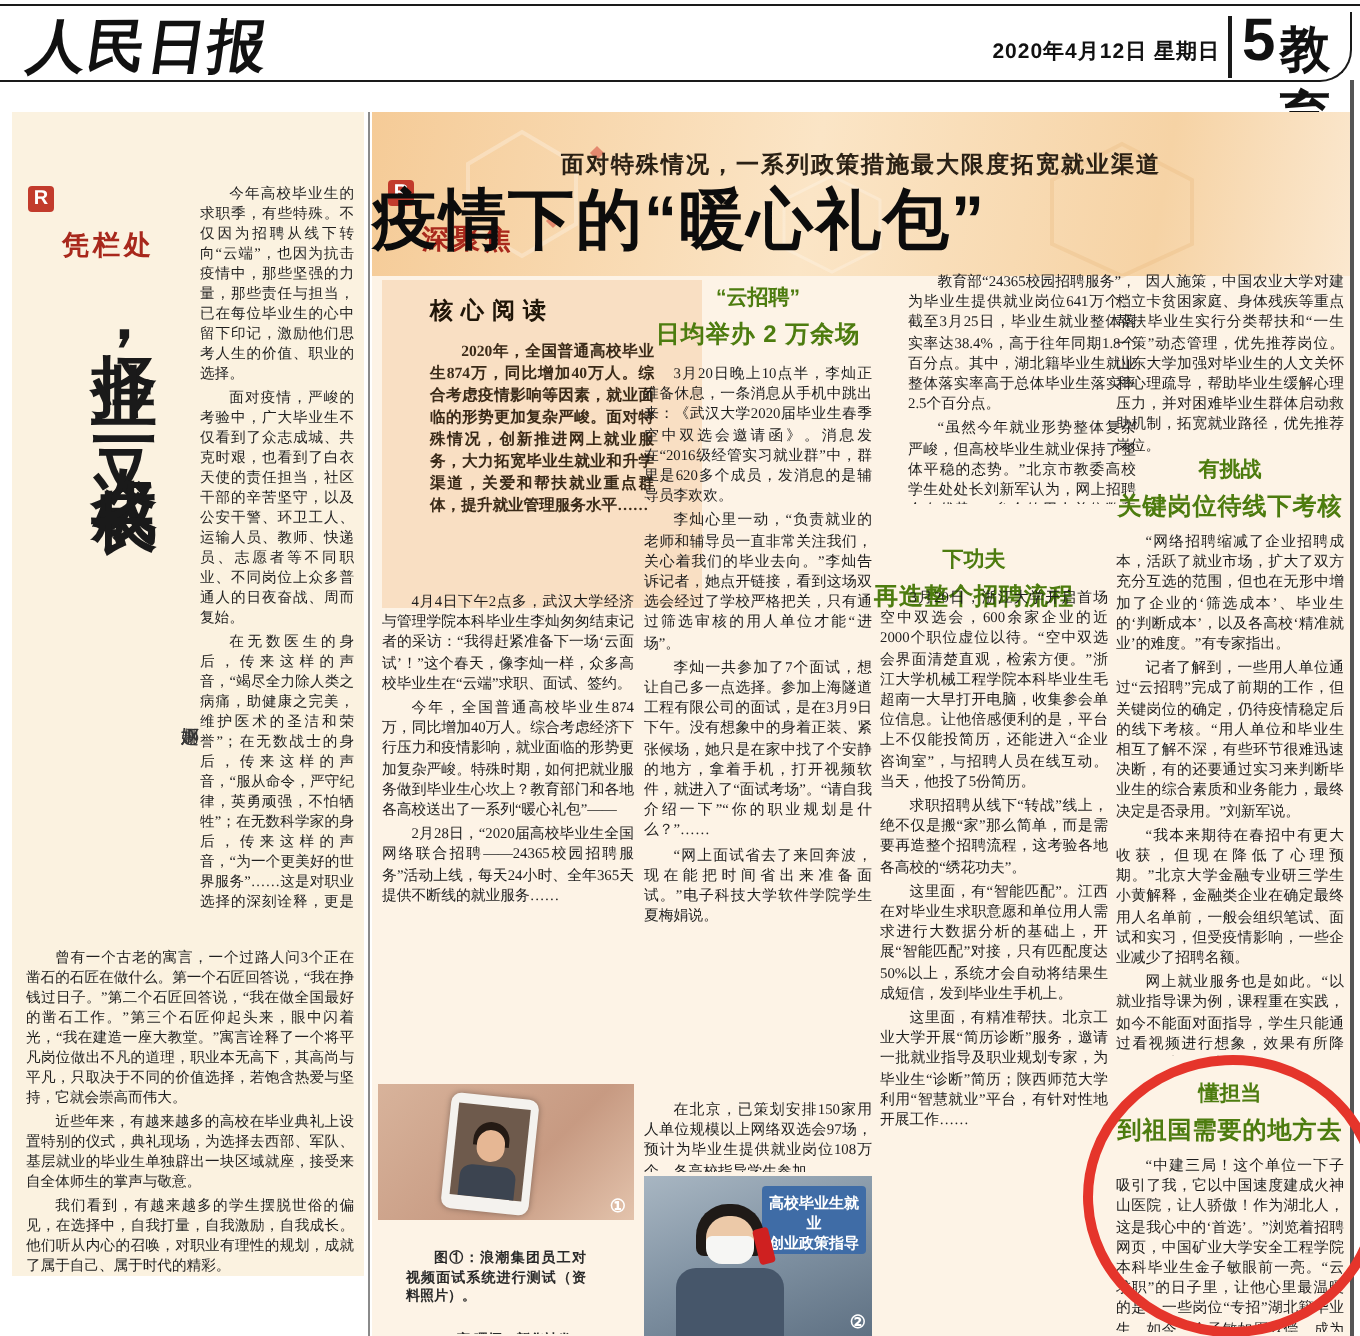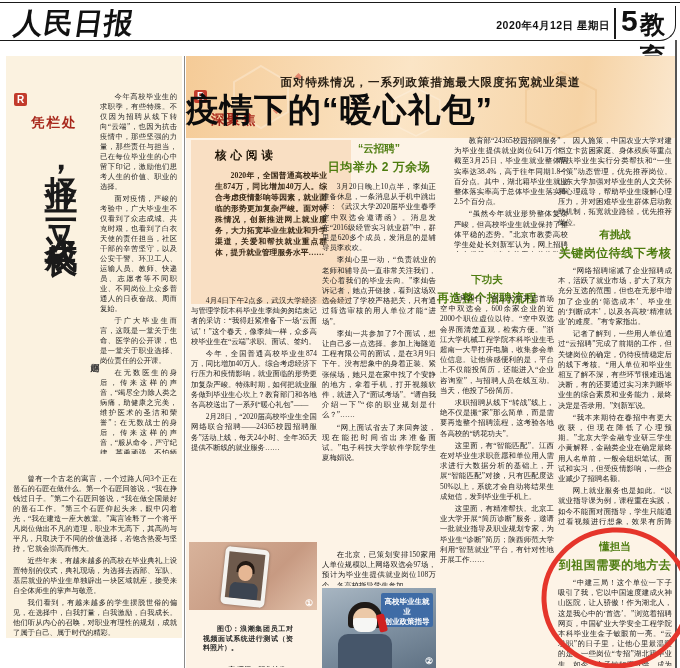--- a/index.html
+++ b/index.html
@@ -112,21 +112,20 @@
     <span class="sec-icon">R</span>
     <span class="sec-label">凭栏处</span>
   </div>
 
   <div class="v-title">择业，又一次成长</div>
   <div class="v-author">赵婀娜</div>
 
   <div class="left-narrow news-text">
     <p>今年高校毕业生的求职季，有些特殊。不仅因为招聘从线下转向“云端”，也因为抗击疫情中，那些坚强的力量，那些责任与担当，已在每位毕业生的心中留下印记，激励他们思考人生的价值、职业的选择。</p>
     <p>面对疫情，严峻的考验中，广大毕业生不仅看到了众志成城、共克时艰，也看到了白衣天使的责任担当，社区干部的辛苦坚守，以及公安干警、环卫工人、运输人员、教师、快递员、志愿者等不同职业、不同岗位上众多普通人的日夜奋战、周而复始。</p>
-    <p>于广大毕业生而言，这既是一堂关于生命、医学的公开课，也是一堂关于职业选择、岗位责任的公开课。</p>
     <p>在无数医生的身后，传来这样的声音，“竭尽全力除人类之病痛，助健康之完美，维护医术的圣洁和荣誉”；在无数战士的身后，传来这样的声音，“服从命令，严守纪律，英勇顽强，不怕牺牲”；在无数科学家的身后，传来这样的声音，“为一个更美好的世界服务”……这是对职业选择的深刻诠释，更是坚守选择后的无悔誓言。</p>
   </div>
 
   <div class="left-wide news-text">
     <p>曾有一个古老的寓言，一个过路人问3个正在凿石的石匠在做什么。第一个石匠回答说，“我在挣钱过日子。”第二个石匠回答说，“我在做全国最好的凿石工作。”第三个石匠仰起头来，眼中闪着光，“我在建造一座大教堂。”寓言诠释了一个将平凡岗位做出不凡的道理，职业本无高下，其高尚与平凡，只取决于不同的价值选择，若饱含热爱与坚持，它就会崇高而伟大。</p>
     <p>近些年来，有越来越多的高校在毕业典礼上设置特别的仪式，典礼现场，为选择去西部、军队、基层就业的毕业生单独辟出一块区域就座，接受来自全体师生的掌声与敬意。</p>
     <p>我们看到，有越来越多的学生摆脱世俗的偏见，在选择中，自我打量，自我激励，自我成长。他们听从内心的召唤，对职业有理性的规划，成就了属于自己、属于时代的精彩。</p>
 
   </div>
 

